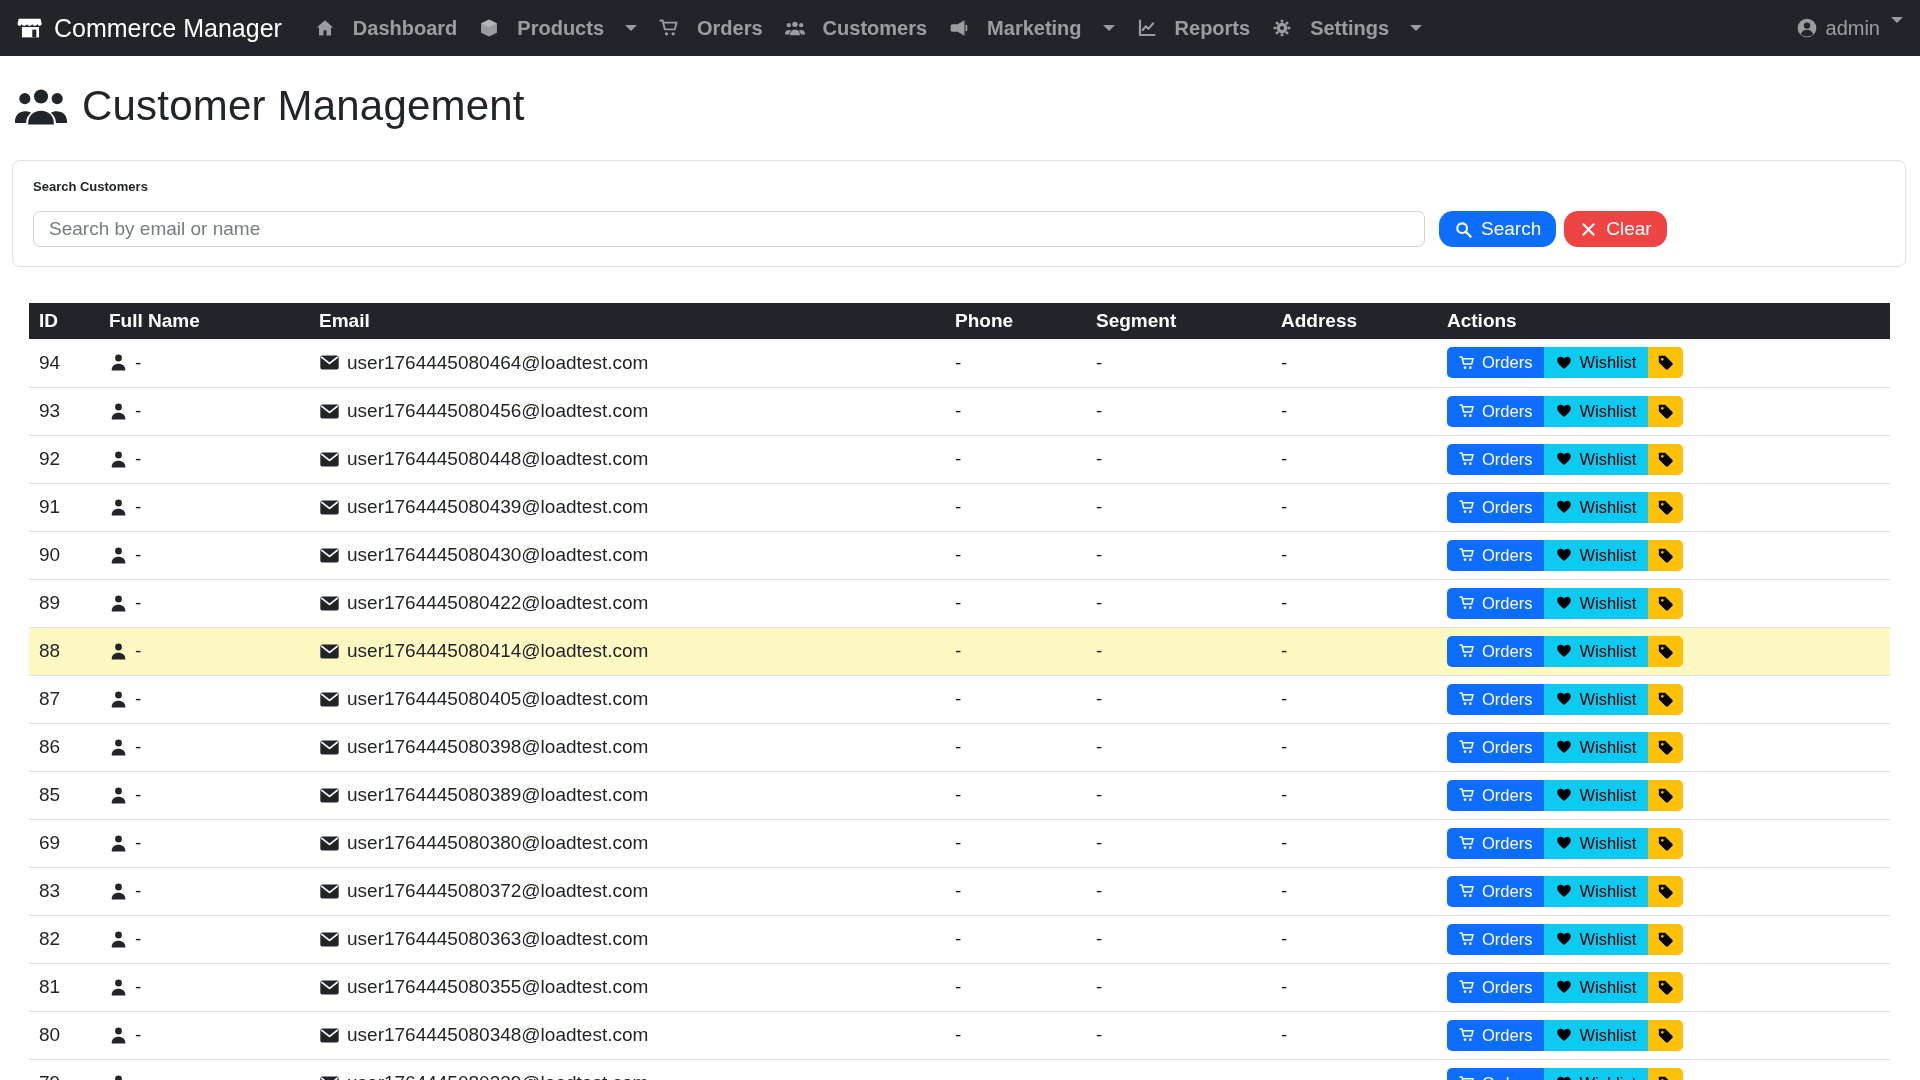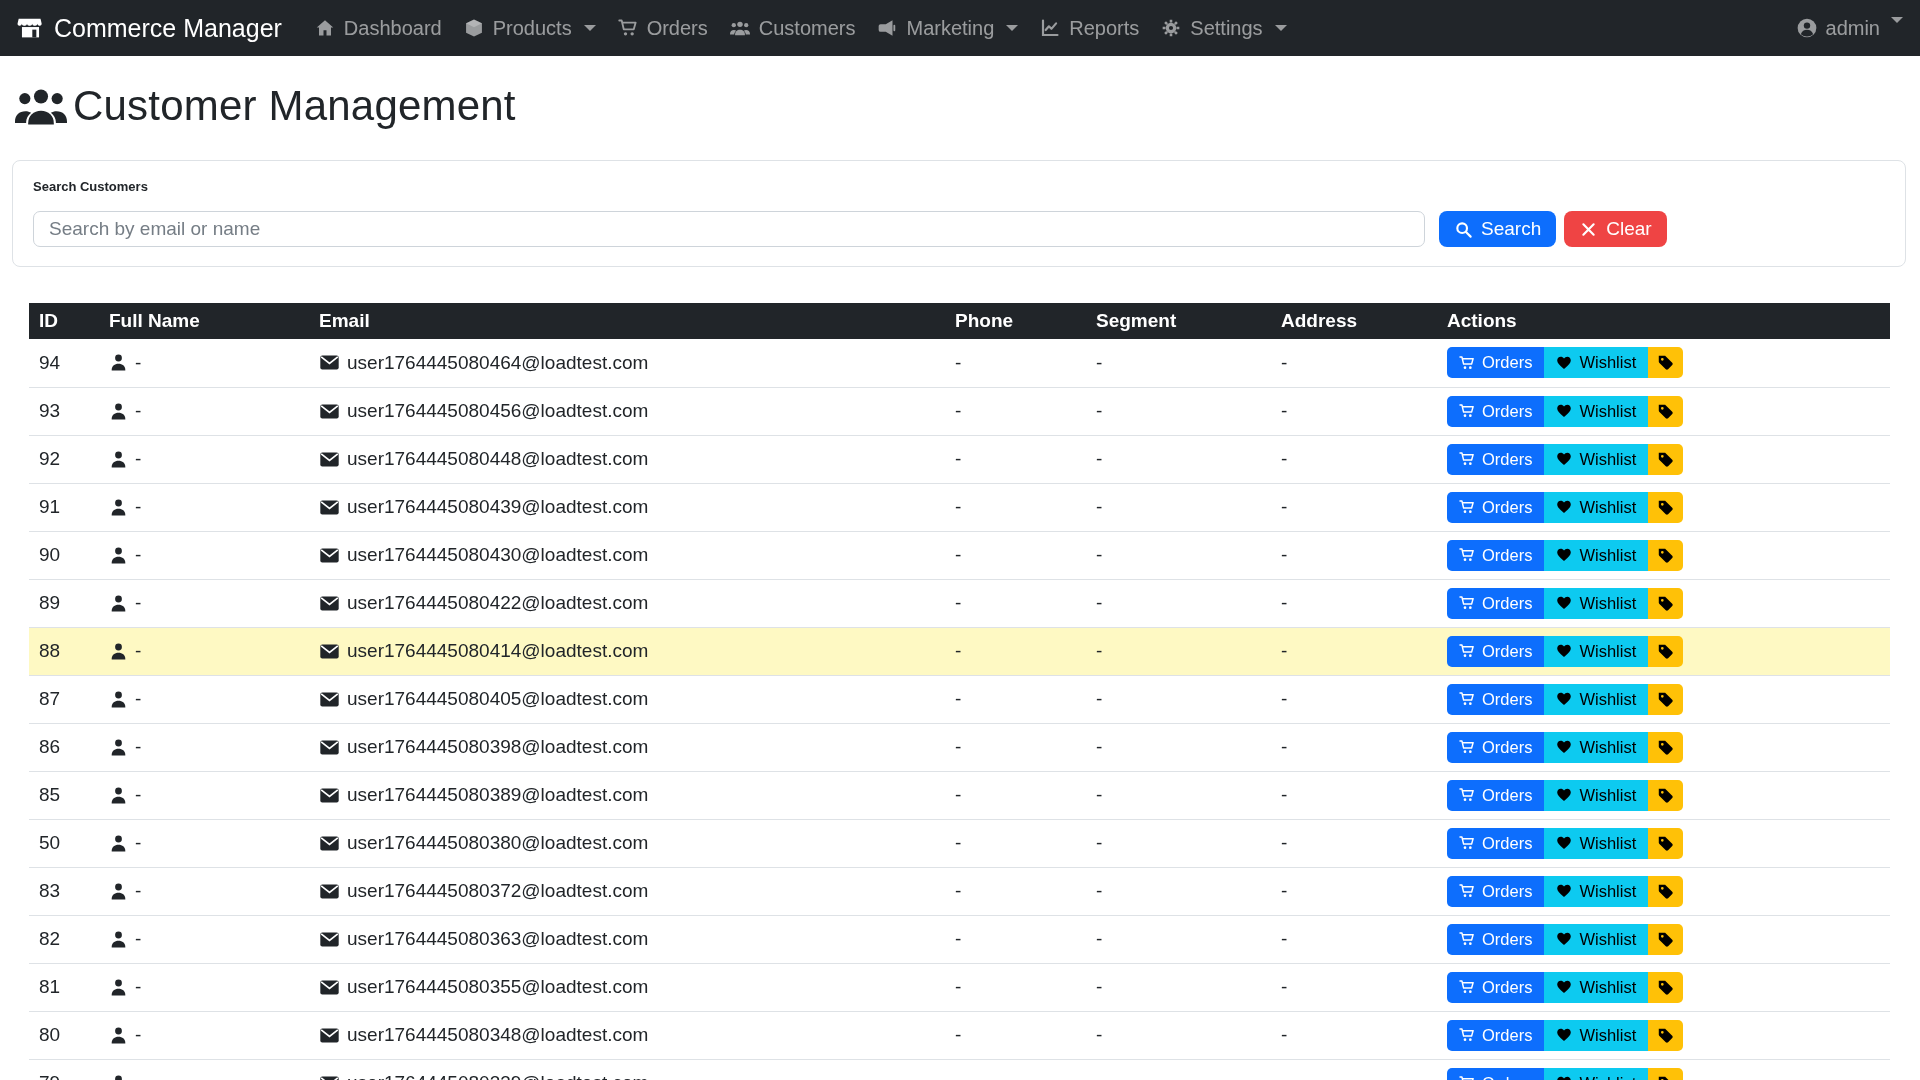--- a/index.html
+++ b/index.html
@@ -4,45 +4,45 @@
 <style>
   * { margin:0; padding:0; box-sizing:border-box; }
   html,body { width:1920px; height:1080px; overflow:hidden; background:#fff;
     font-family:"Liberation Sans","DejaVu Sans",sans-serif; color:#212529; }
 
   
   .navbar { display:flex; align-items:center; height:56px; background:#212529; padding:1px 17px; }
   .brand { display:flex; align-items:center; gap:10px; color:#fff; font-size:25px; text-decoration:none; margin-right:22px; cursor:pointer; }
   .brand .icn { width:27px; height:27px; }
   .nav-menu { display:flex; align-items:center; }
-  .nav-link { display:flex; align-items:center; gap:9px; padding:0 11px; height:56px;
-    color:rgba(255,255,255,.55); font-size:20px; text-decoration:none; cursor:pointer; }
+  .nav-link { display:flex; align-items:center; gap:18px; padding:0 11px; height:56px;
+    color:rgba(255,255,255,.55); font-size:20px; text-decoration:none; cursor:pointer;font-weight:bold; }
   .nav-link .icn { width:20px; height:20px; }
   .nav-spacer { flex:1; }
   .user-link { display:flex; align-items:flex-start; gap:8px; color:rgba(255,255,255,.55); font-size:20px; cursor:pointer; }
   .user-link .icn { width:22px; height:22px; }
   .caret { width:0; height:0; border-left:6px solid transparent; border-right:6px solid transparent;
     border-top:6.5px solid currentColor; margin-left:3px; }
 
   .icn { display:inline-block; flex:none; }
   .icn svg { width:100%; height:100%; display:block; }
 
   
-  .page-title { display:flex; align-items:center; gap:6px; margin:26px 0 0 15px; }
+  .page-title { display:flex; align-items:center; gap:15px; margin:26px 0 0 15px; }
   .page-title .icn { width:52px; height:38px; color:#212529; }
   .page-title h1 { font-size:42px; font-weight:500; letter-spacing:.2px; }
 
   
   .card { margin:30px 14px 0 12px; border:1px solid #dee2e6; border-radius:8px; padding:18px 20px 19px; }
   .search-label { display:block; font-size:13px; font-weight:700; margin-bottom:17px; }
   .search-row { display:flex; align-items:center; }
   .search-input { width:1392px; height:36px; border:1px solid #ced4da; border-radius:7px;
     padding:2px 15px; font-size:19px; color:#212529; outline:none; font-family:inherit; }
   .search-input::placeholder { color:#757d85; }
-  .btn { display:flex; align-items:center; gap:8px; height:36px; border:none; border-radius:8px;
+  .btn { display:flex; align-items:center; gap:8px; height:36px; border:none; border-radius:14px;
     font-size:19px; padding:0 15px; cursor:pointer; font-family:inherit; }
   .btn .icn { width:19px; height:19px; }
   .btn-search { background:#0d6efd; color:#fff; margin-left:14px; }
   .btn-clear  { background:#ef4444; color:#fff; margin-left:8px; }
 
   
   table { border-collapse:collapse; table-layout:fixed; width:1861px; margin:36px 30px 0 29px; }
   th:nth-child(1){width:70px} th:nth-child(2){width:210px} th:nth-child(3){width:636px}
   th:nth-child(4){width:141px} th:nth-child(5){width:185px} th:nth-child(6){width:166px}
   th:nth-child(7){width:auto}
@@ -809,21 +809,21 @@
                 <svg>
                   <use href="#tag-icon"></use>
                 </svg>
               </span>
         </button>
       </span>
     </td>
   </tr>
 
   <tr>
-    <td>50</td>
+    <td>69</td>
     <td>
       <span class="cell-flex">
         <span class="icn row-person-icn">
               <svg>
                 <use href="#person-icon"></use>
               </svg>
             </span>
         <span>-</span>
       </span>
     </td>

